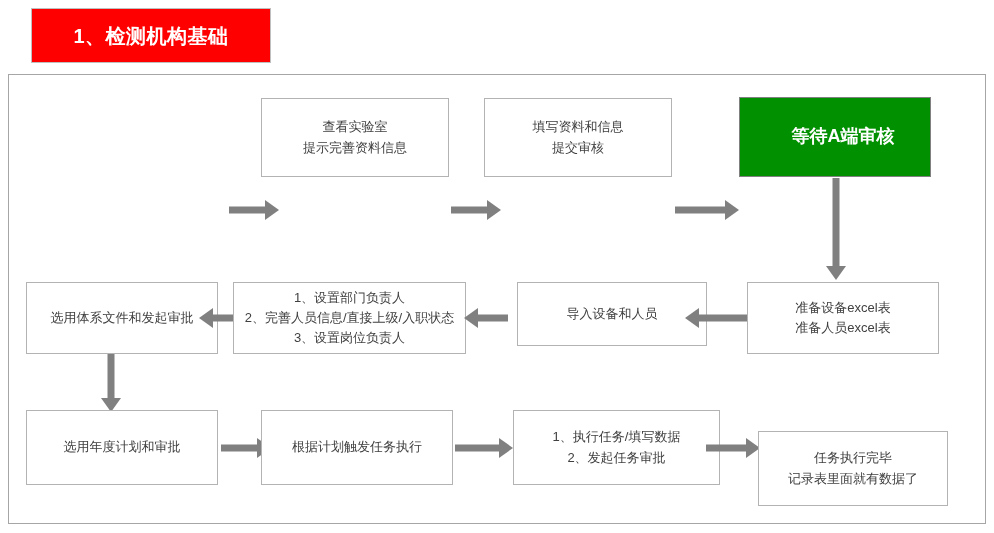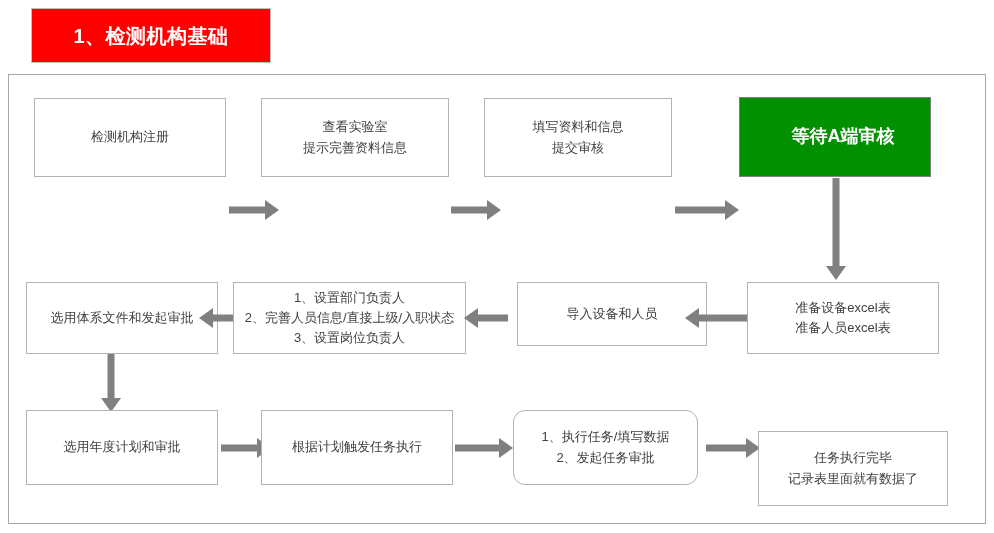--- a/index.html
+++ b/index.html
@@ -144,23 +144,20 @@
 <body>
 
 <div id="canvas">
 
   <div class="section-header">
     <span class="title">1、检测机构基础</span>
   </div>
 
   <div class="flow-container">
 
-    <div class="node" style="left:25px; top:23px; width:192px; height:79px;">
-      <span class="node-text">检测机构注册</span>
-    </div>
 
     <div class="arrow right" style="left:220px; top:125px; width:50px; height:20px;">
       <div class="shaft" style="width:38px;"></div>
       <div class="head"></div>
     </div>
 
     <div class="node" style="left:252px; top:23px; width:188px; height:79px;">
       <span class="node-text">查看实验室
 提示完善资料信息</span>
     </div>
@@ -239,21 +236,21 @@
 
     <div class="node" style="left:252px; top:335px; width:192px; height:75px;">
       <span class="node-text">根据计划触发任务执行</span>
     </div>
 
     <div class="arrow right" style="left:446px; top:363px; width:58px; height:20px;">
       <div class="shaft" style="width:46px;"></div>
       <div class="head"></div>
     </div>
 
-    <div class="node" style="left:504px; top:335px; width:185px; height:75px;border-radius:12px;">
+    <div class="node" style="left:504px; top:335px; width:207px; height:75px;">
       <span class="node-text">1、执行任务/填写数据
 2、发起任务审批</span>
     </div>
 
     <div class="arrow right" style="left:697px; top:363px; width:54px; height:20px;">
       <div class="shaft" style="width:42px;"></div>
       <div class="head"></div>
     </div>
 
     <div class="node" style="left:749px; top:335px; width:190px; height:75px;margin-top:21px;">

